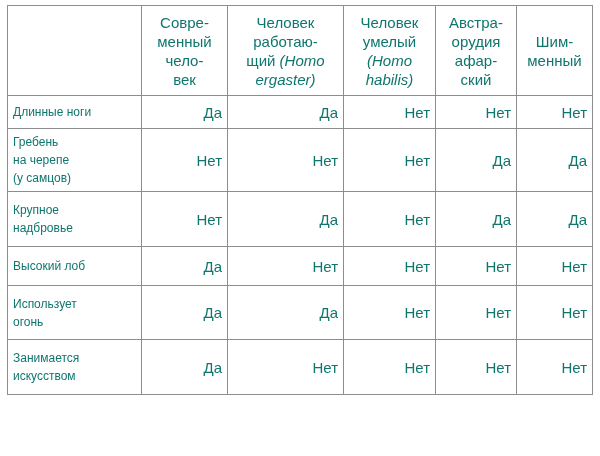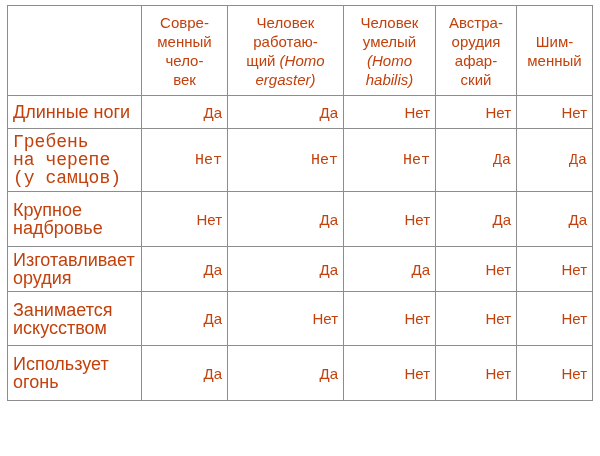--- a/index.html
+++ b/index.html
@@ -15,48 +15,48 @@
     width: 600px;
     height: 456px;
     box-sizing: border-box;
     padding: 5px 0 0 7px;
   }
   table.traits-table {
     border-collapse: collapse;
     table-layout: fixed;
     width: 585px;
     border: 1.5px solid #8d8d8d;
-    color: #c2410c;
+    color: #0f766e;
   }
   table.traits-table th,
   table.traits-table td {
     border: 1px solid #8d8d8d;
     font-weight: normal;
     vertical-align: middle;
     box-sizing: border-box;
     padding: 4px 5px;
   }
   thead tr { height: 90px; }
   tbody tr:nth-child(1) { height: 33px; }
-  tbody tr:nth-child(2) { height: 54px; font-family: Liberation Mono, monospace; }
+  tbody tr:nth-child(2) { height: 54px; }
   tbody tr:nth-child(3) { height: 55px; }
   tbody tr:nth-child(4) { height: 39px; }
   tbody tr:nth-child(5) { height: 54px; }
   tbody tr:nth-child(6) { height: 55px; }
   tbody tr:nth-child(7) { height: 51px; }
   th.hdr {
     text-align: center;
     font-size: 15px;
     line-height: 19px;
     white-space: pre-line;
   }
   th.hdr .latin { font-style: italic; }
   th.rowlabel {
     text-align: left;
-    font-size: 18px;
+    font-size: 12px;
     line-height: 18px;
     white-space: pre-line;
     padding-left: 12px;
   }
   td.val {
     text-align: right;
     font-size: 15px;
   }
   th.corner { background: #ffffff; }
 </style>
@@ -118,41 +118,40 @@
       <tr>
         <th class="rowlabel">Крупное
 надбровье</th>
         <td class="val">Нет</td>
         <td class="val">Да</td>
         <td class="val">Нет</td>
         <td class="val">Да</td>
         <td class="val">Да</td>
       </tr>
       <tr>
-        <th class="rowlabel">Изготавливает
-орудия</th>
-        <td class="val">Да</td>
-        <td class="val">Да</td>
-        <td class="val">Да</td>
-        <td class="val">Нет</td>
-        <td class="val">Нет</td>
-      </tr>
-      <tr>
-        <th class="rowlabel">Занимается
-искусством</th>
+        <th class="rowlabel">Высокий лоб</th>
         <td class="val">Да</td>
         <td class="val">Нет</td>
         <td class="val">Нет</td>
         <td class="val">Нет</td>
         <td class="val">Нет</td>
       </tr>
       <tr>
         <th class="rowlabel">Использует
 огонь</th>
         <td class="val">Да</td>
         <td class="val">Да</td>
         <td class="val">Нет</td>
         <td class="val">Нет</td>
         <td class="val">Нет</td>
       </tr>
+      <tr>
+        <th class="rowlabel">Занимается
+искусством</th>
+        <td class="val">Да</td>
+        <td class="val">Нет</td>
+        <td class="val">Нет</td>
+        <td class="val">Нет</td>
+        <td class="val">Нет</td>
+      </tr>
     </tbody>
   </table>
 </div>
 
 </body></html>

